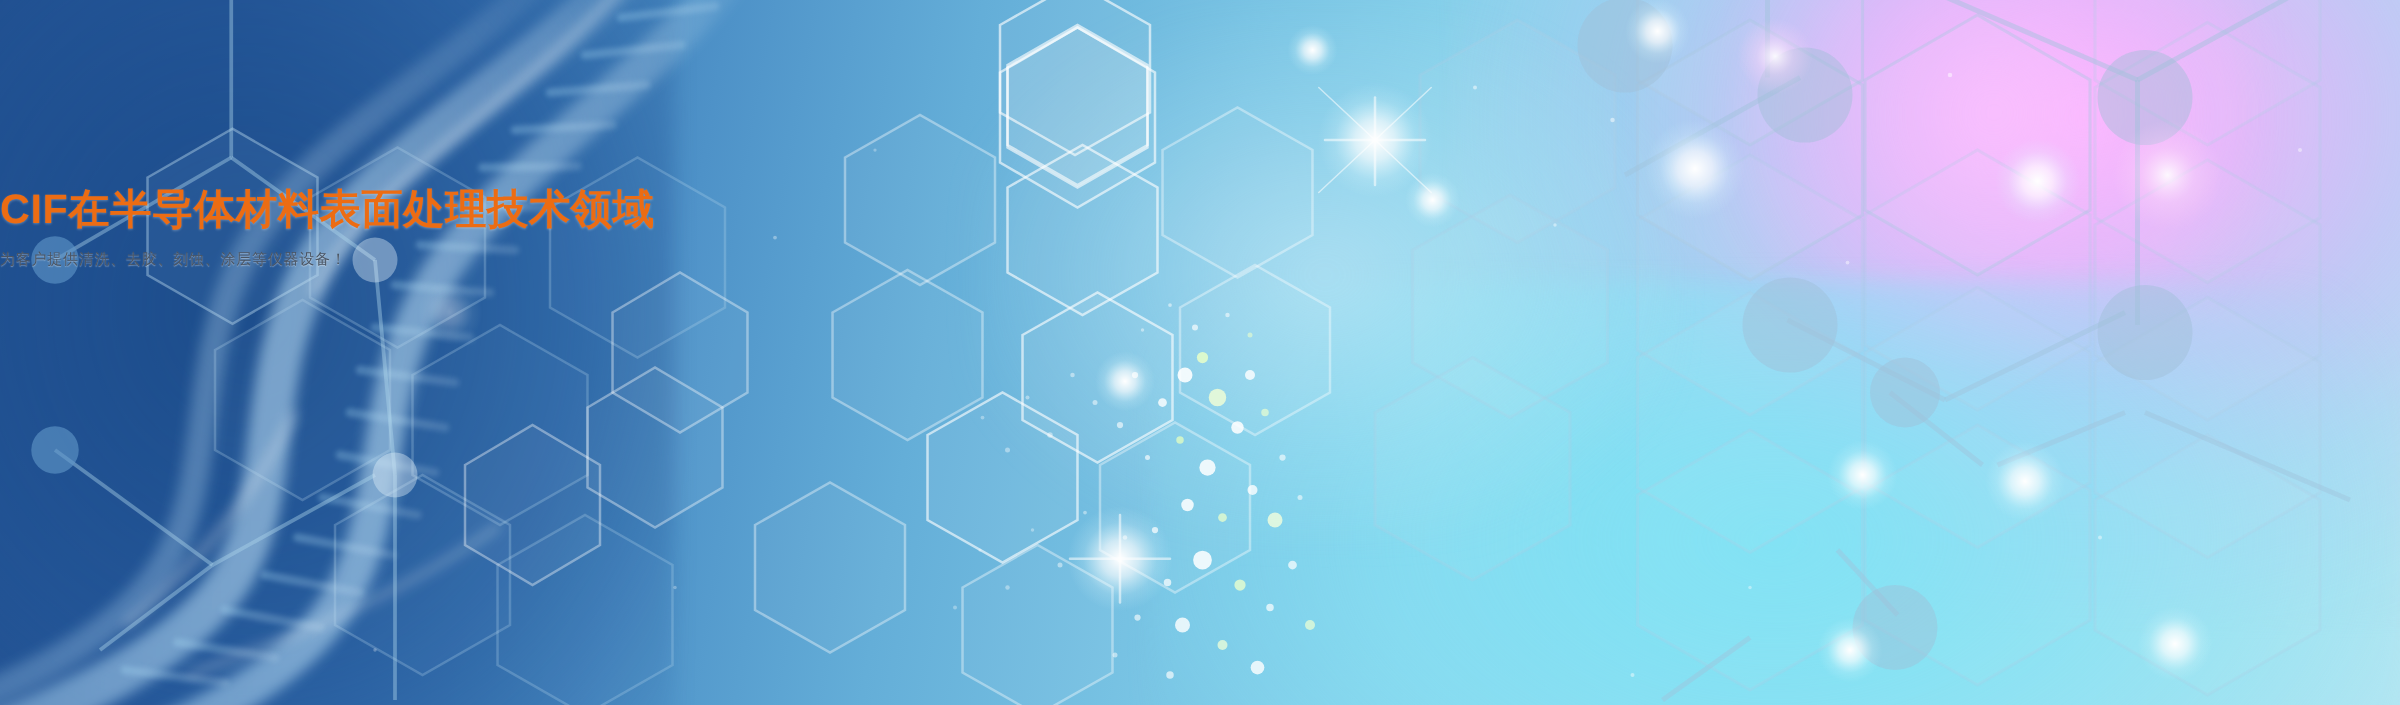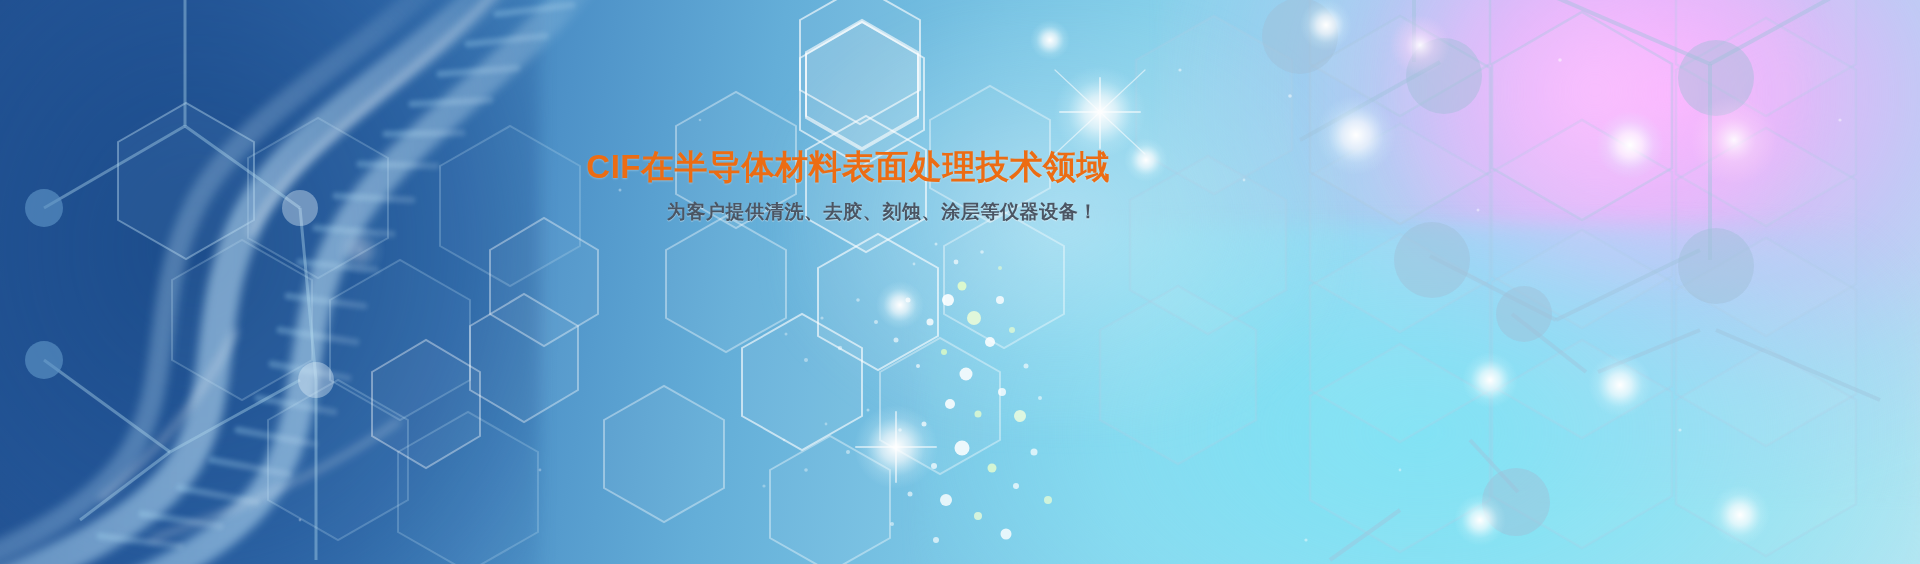--- a/index.html
+++ b/index.html
@@ -76,36 +76,35 @@
   
   #hexnet, #dna, #particles, #bokeh{
     position:absolute; left:0; top:0; width:1920px; height:564px;
     pointer-events:none;
   }
 
   
   #textblock{
     position:absolute;
     left:0; top:148px; width:1110px;
-    text-align:right;
   }
   #banner-title{
     margin:0;
     font-size:33px;
     font-weight:700;
     letter-spacing:.5px;
     color:#ec6c13;
     line-height:1.15;
     white-space:nowrap;
     text-shadow:0 1px 2px rgba(255,255,255,.28);
   }
   #banner-subtitle{
     margin:14px 12px 0 0;
-    font-size:19px;
-    font-weight:700;
+    font-size:12px;
+    font-weight:400;
     letter-spacing:.6px;
     color:#4b5563;
     line-height:1.3;
     white-space:nowrap;
     text-shadow:0 1px 1px rgba(255,255,255,.45);
   }
 </style>
 </head>
 <body>
 

